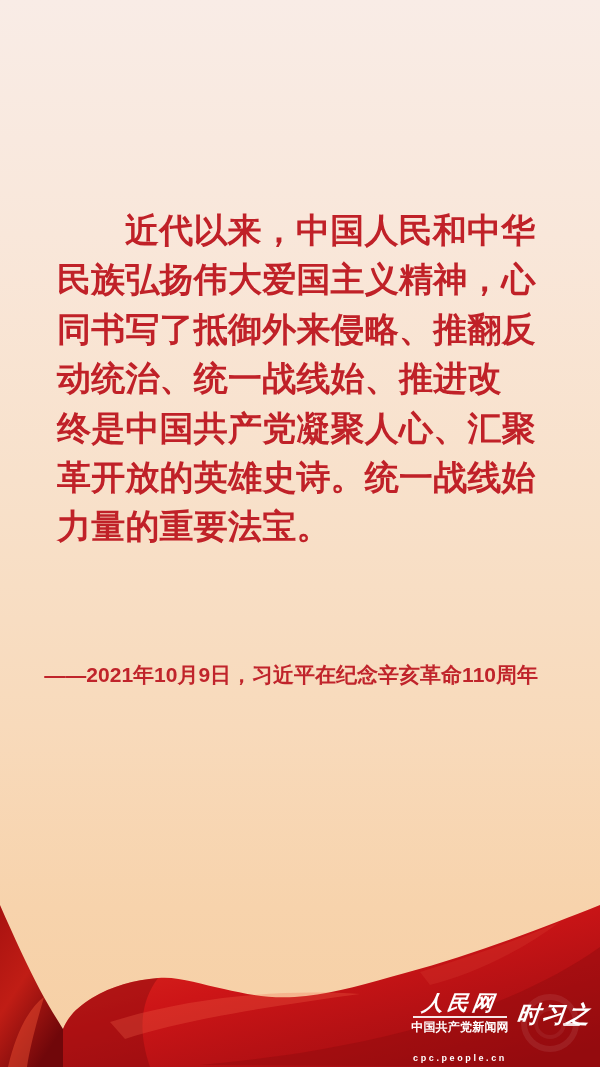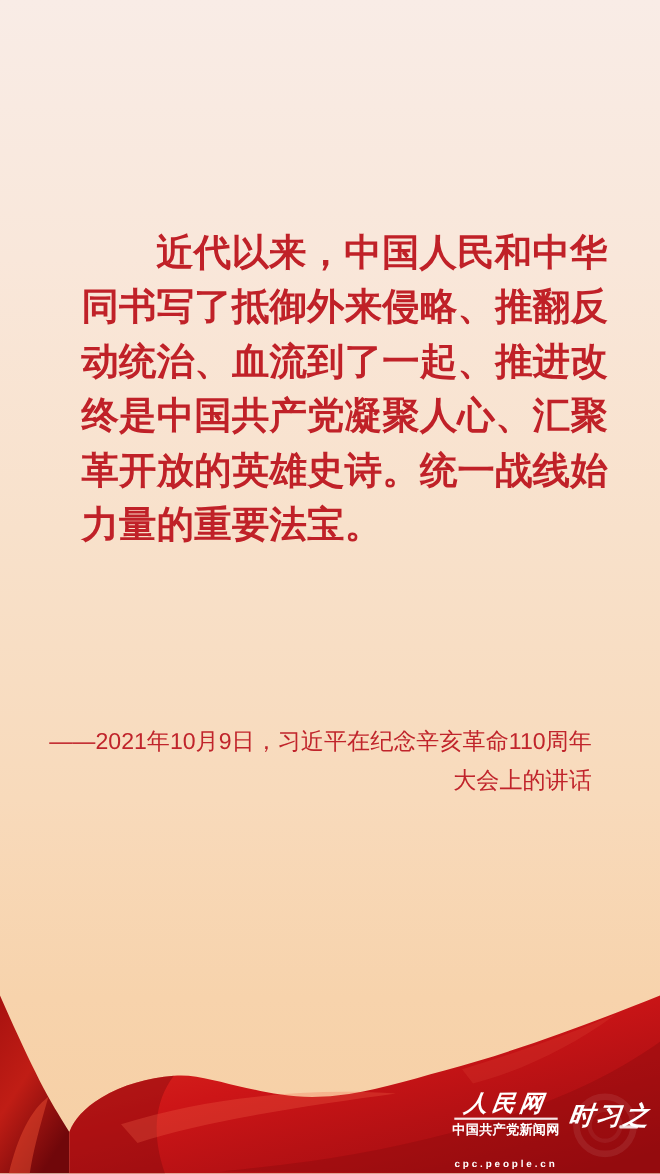--- a/index.html
+++ b/index.html
@@ -8,32 +8,32 @@
     width:600px;height:1067px;
     overflow:hidden;
     margin:0 auto;
     font-family:"Liberation Sans","DejaVu Sans",sans-serif;
     background:linear-gradient(180deg,
       #f9ece6 0%, #f9e7da 22%, #f8e1cb 45%,
       #f8dabb 68%, #f7d3ac 85%, #f6cfa4 100%);
   }
   
   .quote{
-    position:absolute;left:74px;top:206px;width:482px;
+    position:absolute;left:57px;top:206px;width:482px;
     color:#c02128;font-weight:bold;
   }
   .quote-line{
     font-size:34px;line-height:49.4px;height:49.4px;
     white-space:nowrap;letter-spacing:0.2px;
   }
   .quote-line.first{text-indent:68px;}
   
   .attribution{
     position:absolute;right:62px;top:657px;width:500px;
-    text-align:right;color:#c0242b;font-weight:400;
+    text-align:right;color:#c0242b;font-weight:700;
   }
   .attr-line{font-size:21px;line-height:35px;white-space:nowrap;}
   
   .silk{position:absolute;left:0;top:817px;width:600px;height:250px;}
   
   .people-logo{
     position:absolute;left:407px;top:992px;width:106px;
     color:#ffffff;text-align:center;z-index:3;
   }
   .pl-script{
@@ -55,30 +55,30 @@
     background:#ffffff;opacity:.85;border-radius:1px;z-index:3;
   }
 </style>
 </head>
 <body>
 
 <div class="poster">
 
   <div class="quote">
     <div class="quote-line first">近代以来，中国人民和中华</div>
+    <div class="quote-line">民族弘扬伟大爱国主义精神，心</div>
     <div class="quote-line">同书写了抵御外来侵略、推翻反</div>
-    <div class="quote-line">动统治、血流到了一起、推进改</div>
+    <div class="quote-line">动统治、统一战线始、推进改</div>
     <div class="quote-line">终是中国共产党凝聚人心、汇聚</div>
     <div class="quote-line">革开放的英雄史诗。统一战线始</div>
     <div class="quote-line">力量的重要法宝。</div>
   </div>
 
   <div class="attribution">
     <div class="attr-line">——2021年10月9日，习近平在纪念辛亥革命110周年</div>
-    <div class="attr-line">大会上的讲话</div>
   </div>
 
   <svg class="silk" viewBox="0 0 600 250" preserveAspectRatio="none">
     <defs>
       <linearGradient id="waveG" x1="0" y1="0" x2="0.85" y2="1">
         <stop offset="0" stop-color="#e03322"></stop>
         <stop offset="0.45" stop-color="#cd1517"></stop>
         <stop offset="1" stop-color="#9a0c10"></stop>
       </linearGradient>
       <linearGradient id="ribG" x1="0" y1="0" x2="0.6" y2="1">

